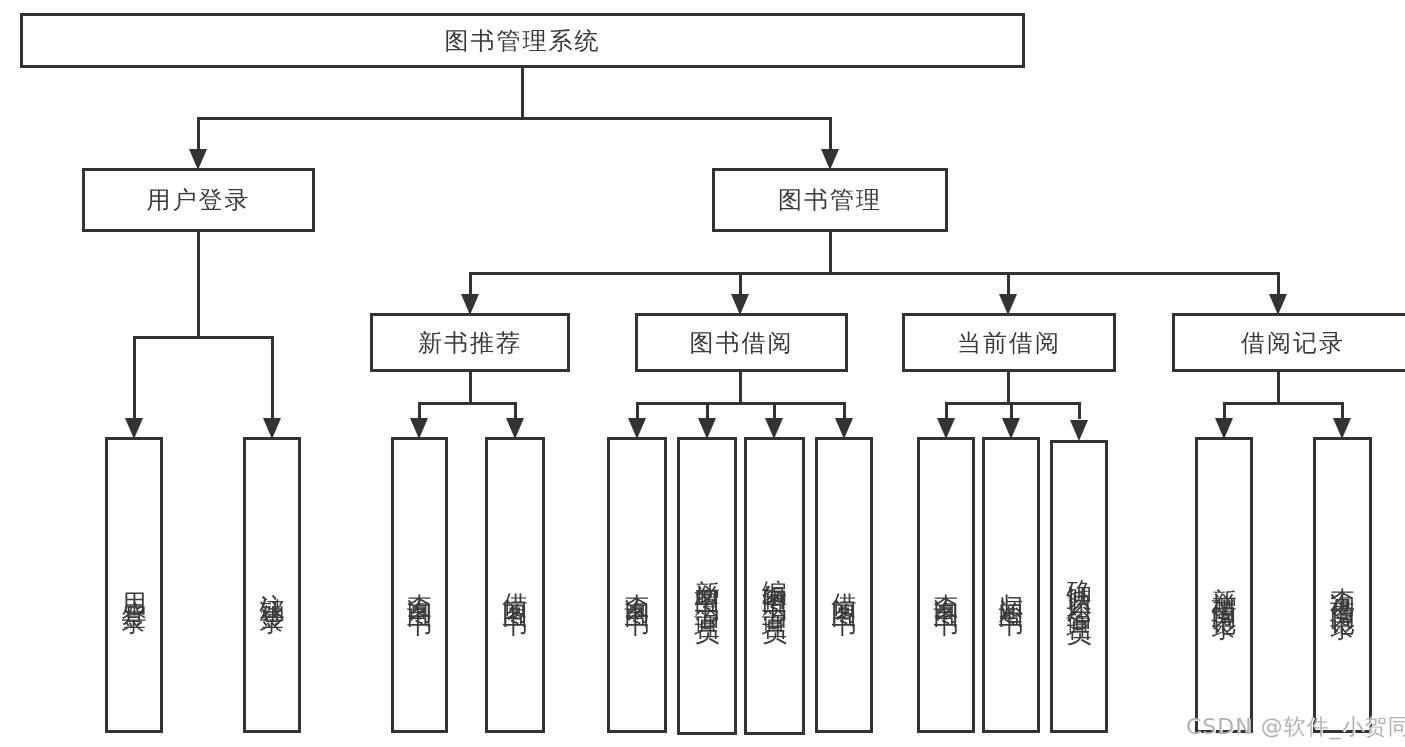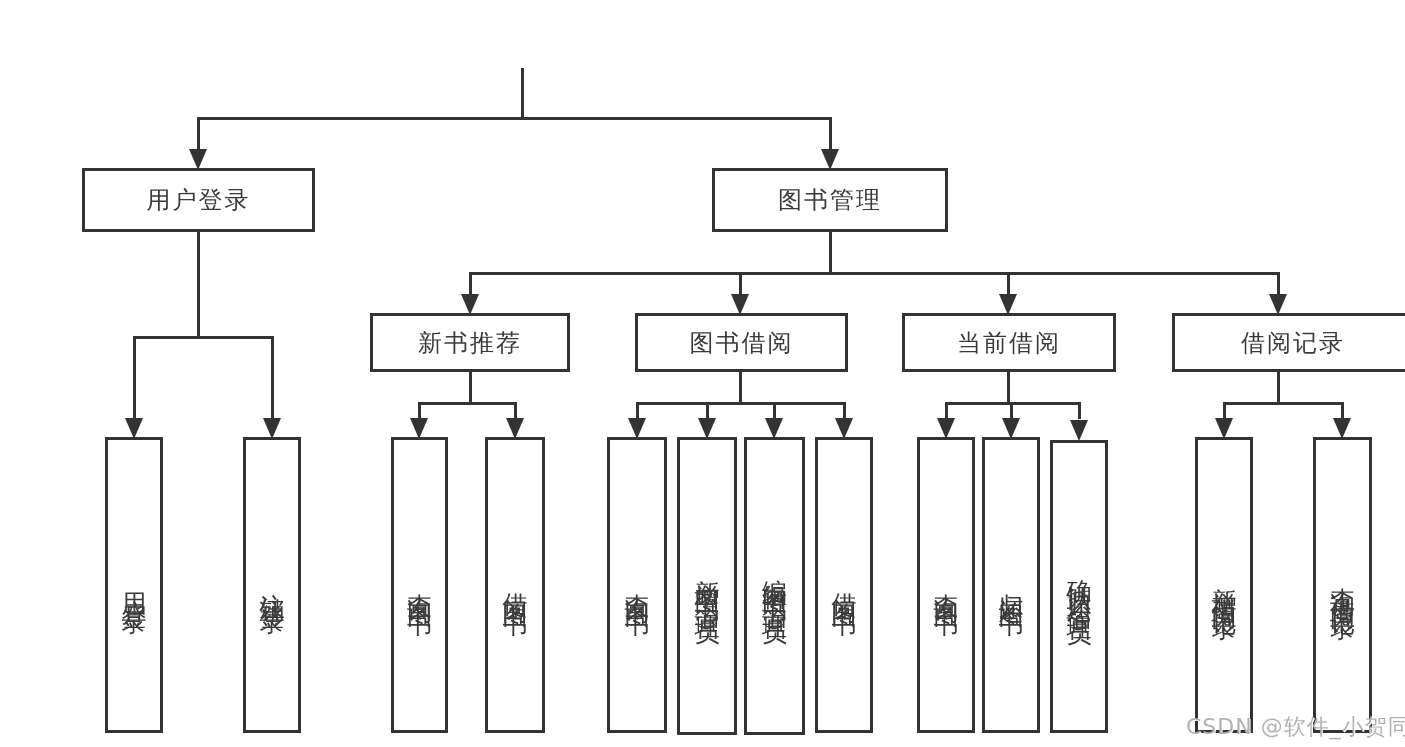--- a/index.html
+++ b/index.html
@@ -111,20 +111,23 @@
     <div class="arrow" style="left: 506px; top: 418px;"></div>
     <div class="arrow" style="left: 628px; top: 418px;"></div>
     <div class="arrow" style="left: 698px; top: 418px;"></div>
     <div class="arrow" style="left: 765px; top: 418px;"></div>
     <div class="arrow" style="left: 835px; top: 418px;"></div>
     <div class="arrow" style="left: 937px; top: 418px;"></div>
     <div class="arrow" style="left: 1002px; top: 418px;"></div>
     <div class="arrow" style="left: 1070px; top: 420px;"></div>
     <div class="arrow" style="left: 1215px; top: 418px;"></div>
     <div class="arrow" style="left: 1333px; top: 418px;"></div>
+    <div class="node h" style="left: 20px; top: 13px; width: 1005px; height: 55px;">
+      <span>图书管理系统</span>
+    </div>
     <div class="node h" style="left: 82px; top: 168px; width: 233px; height: 64px;">
       <span>用户登录</span>
     </div>
     <div class="node h" style="left: 712px; top: 168px; width: 236px; height: 64px;">
       <span>图书管理</span>
     </div>
     <div class="node h" style="left: 370px; top: 313px; width: 200px; height: 59px;">
       <span>新书推荐</span>
     </div>
     <div class="node h" style="left: 902px; top: 313px; width: 214px; height: 59px;">

